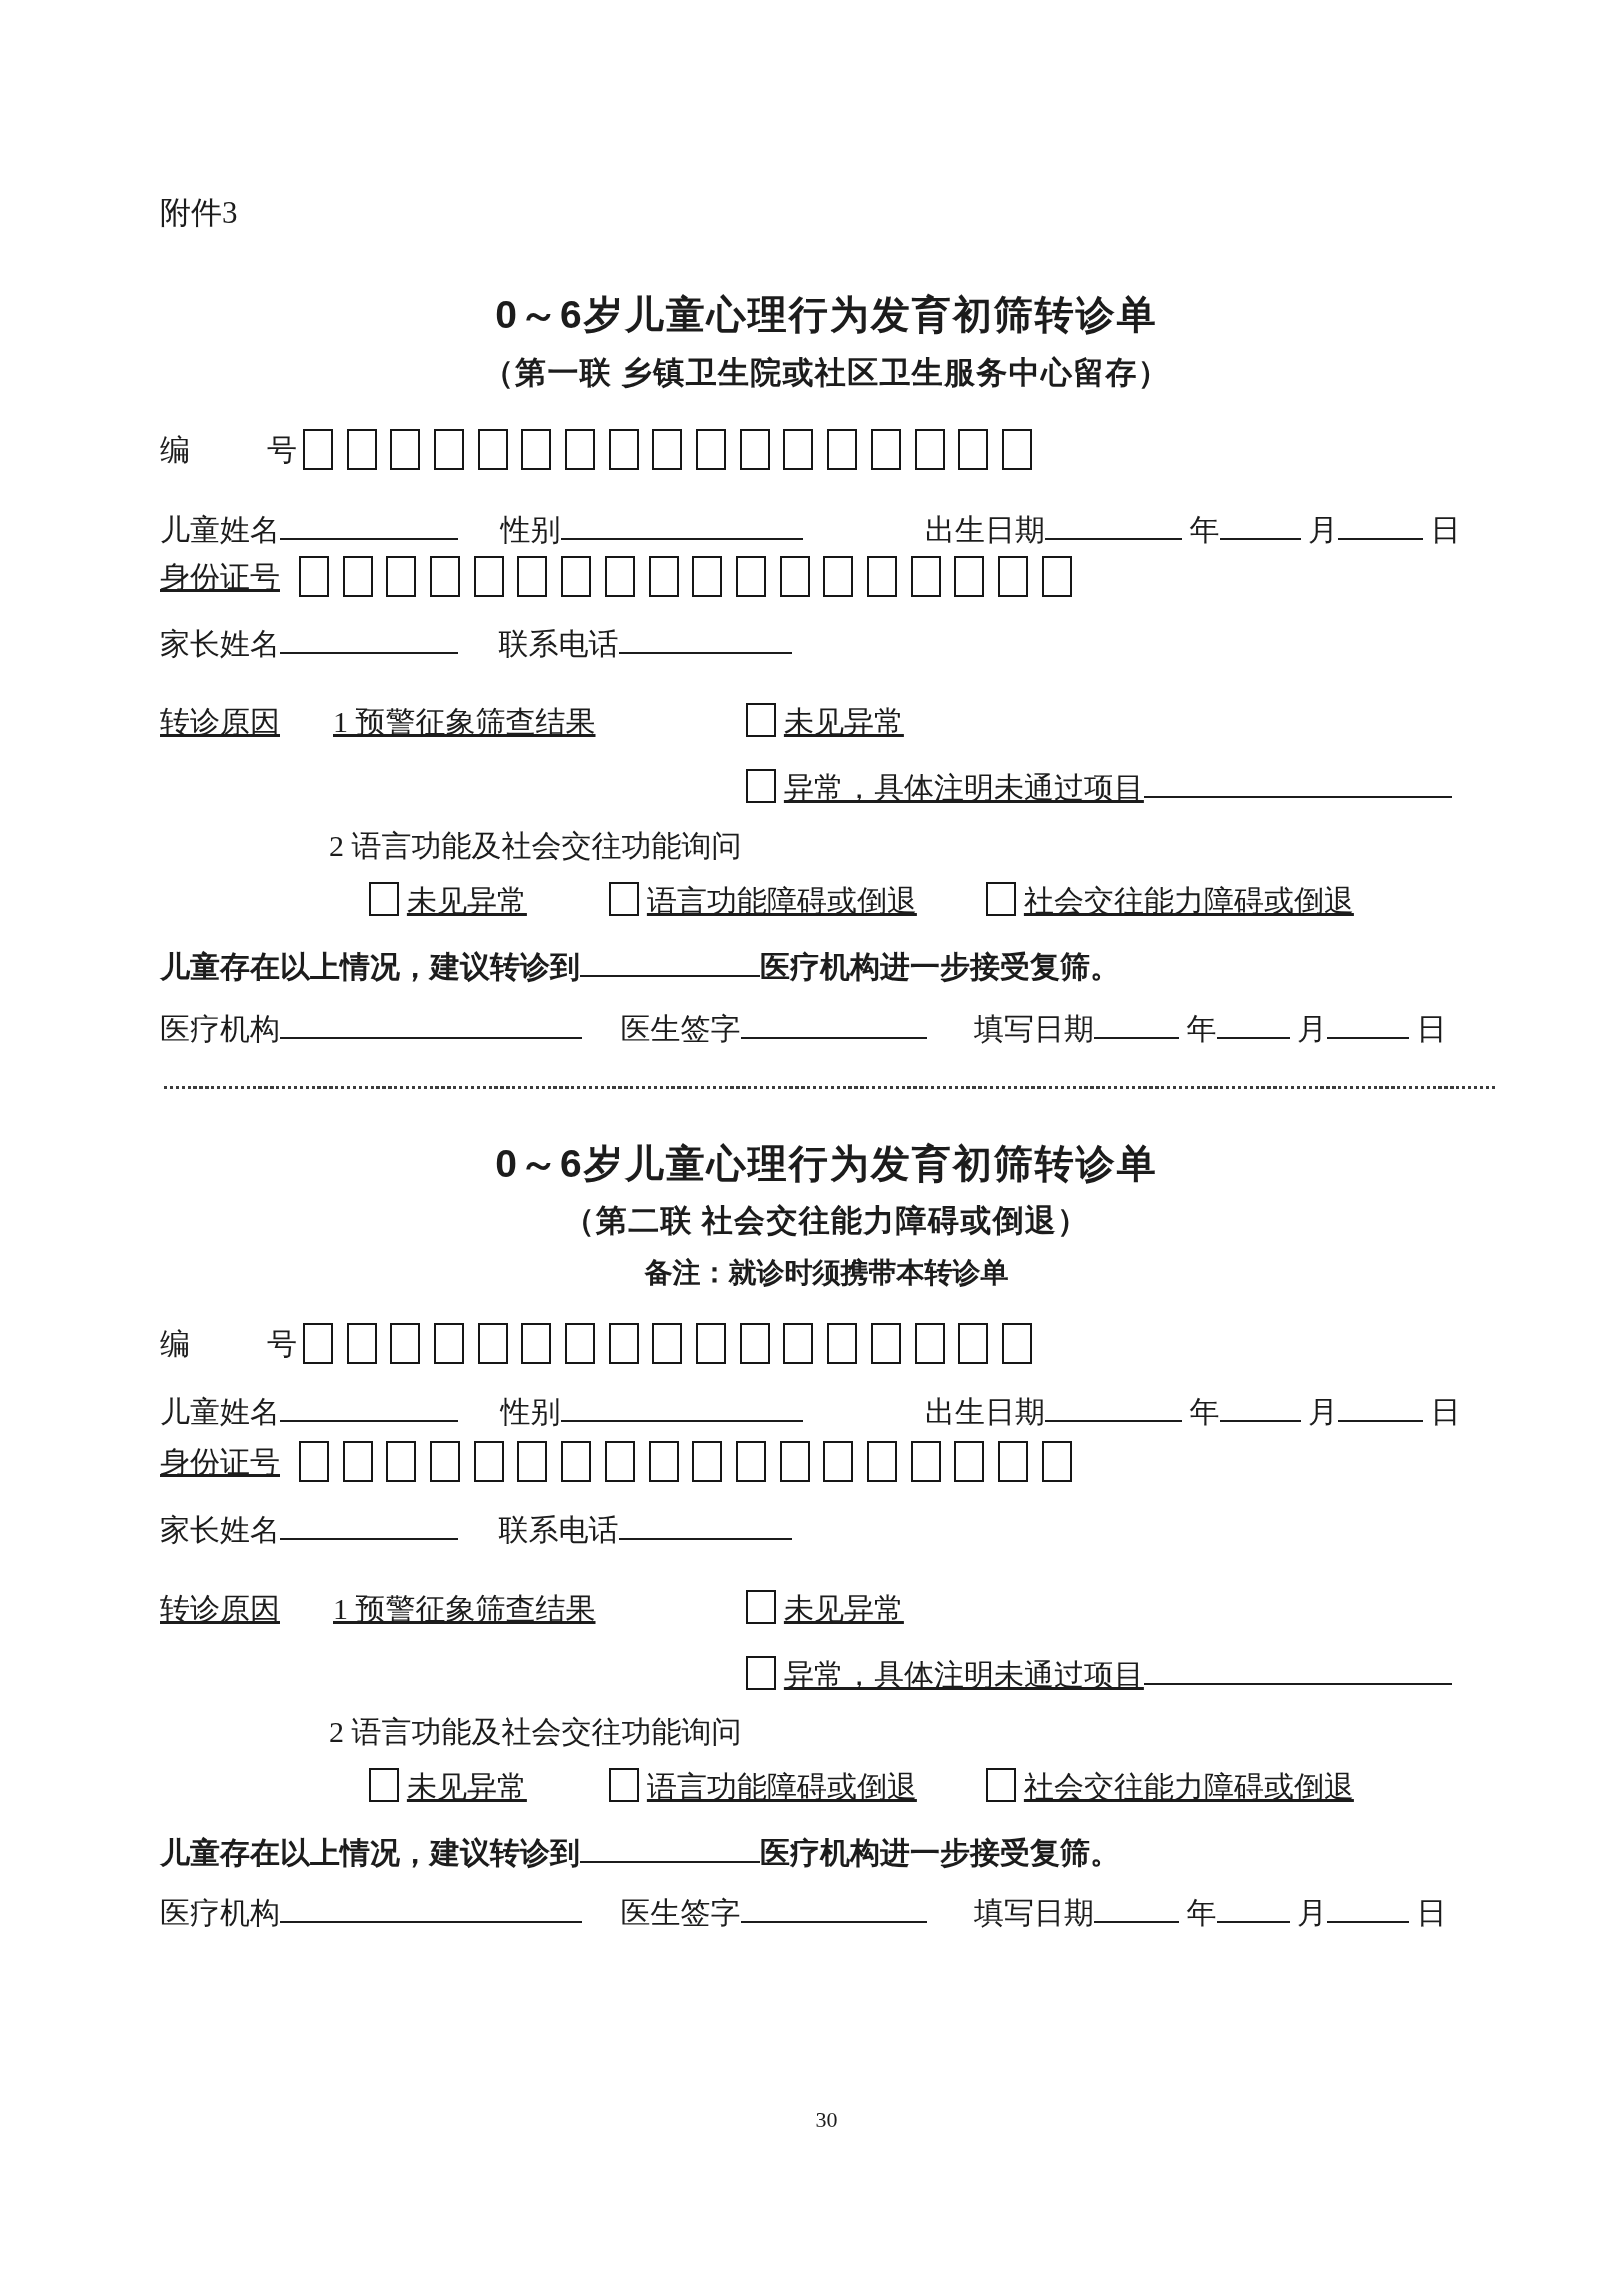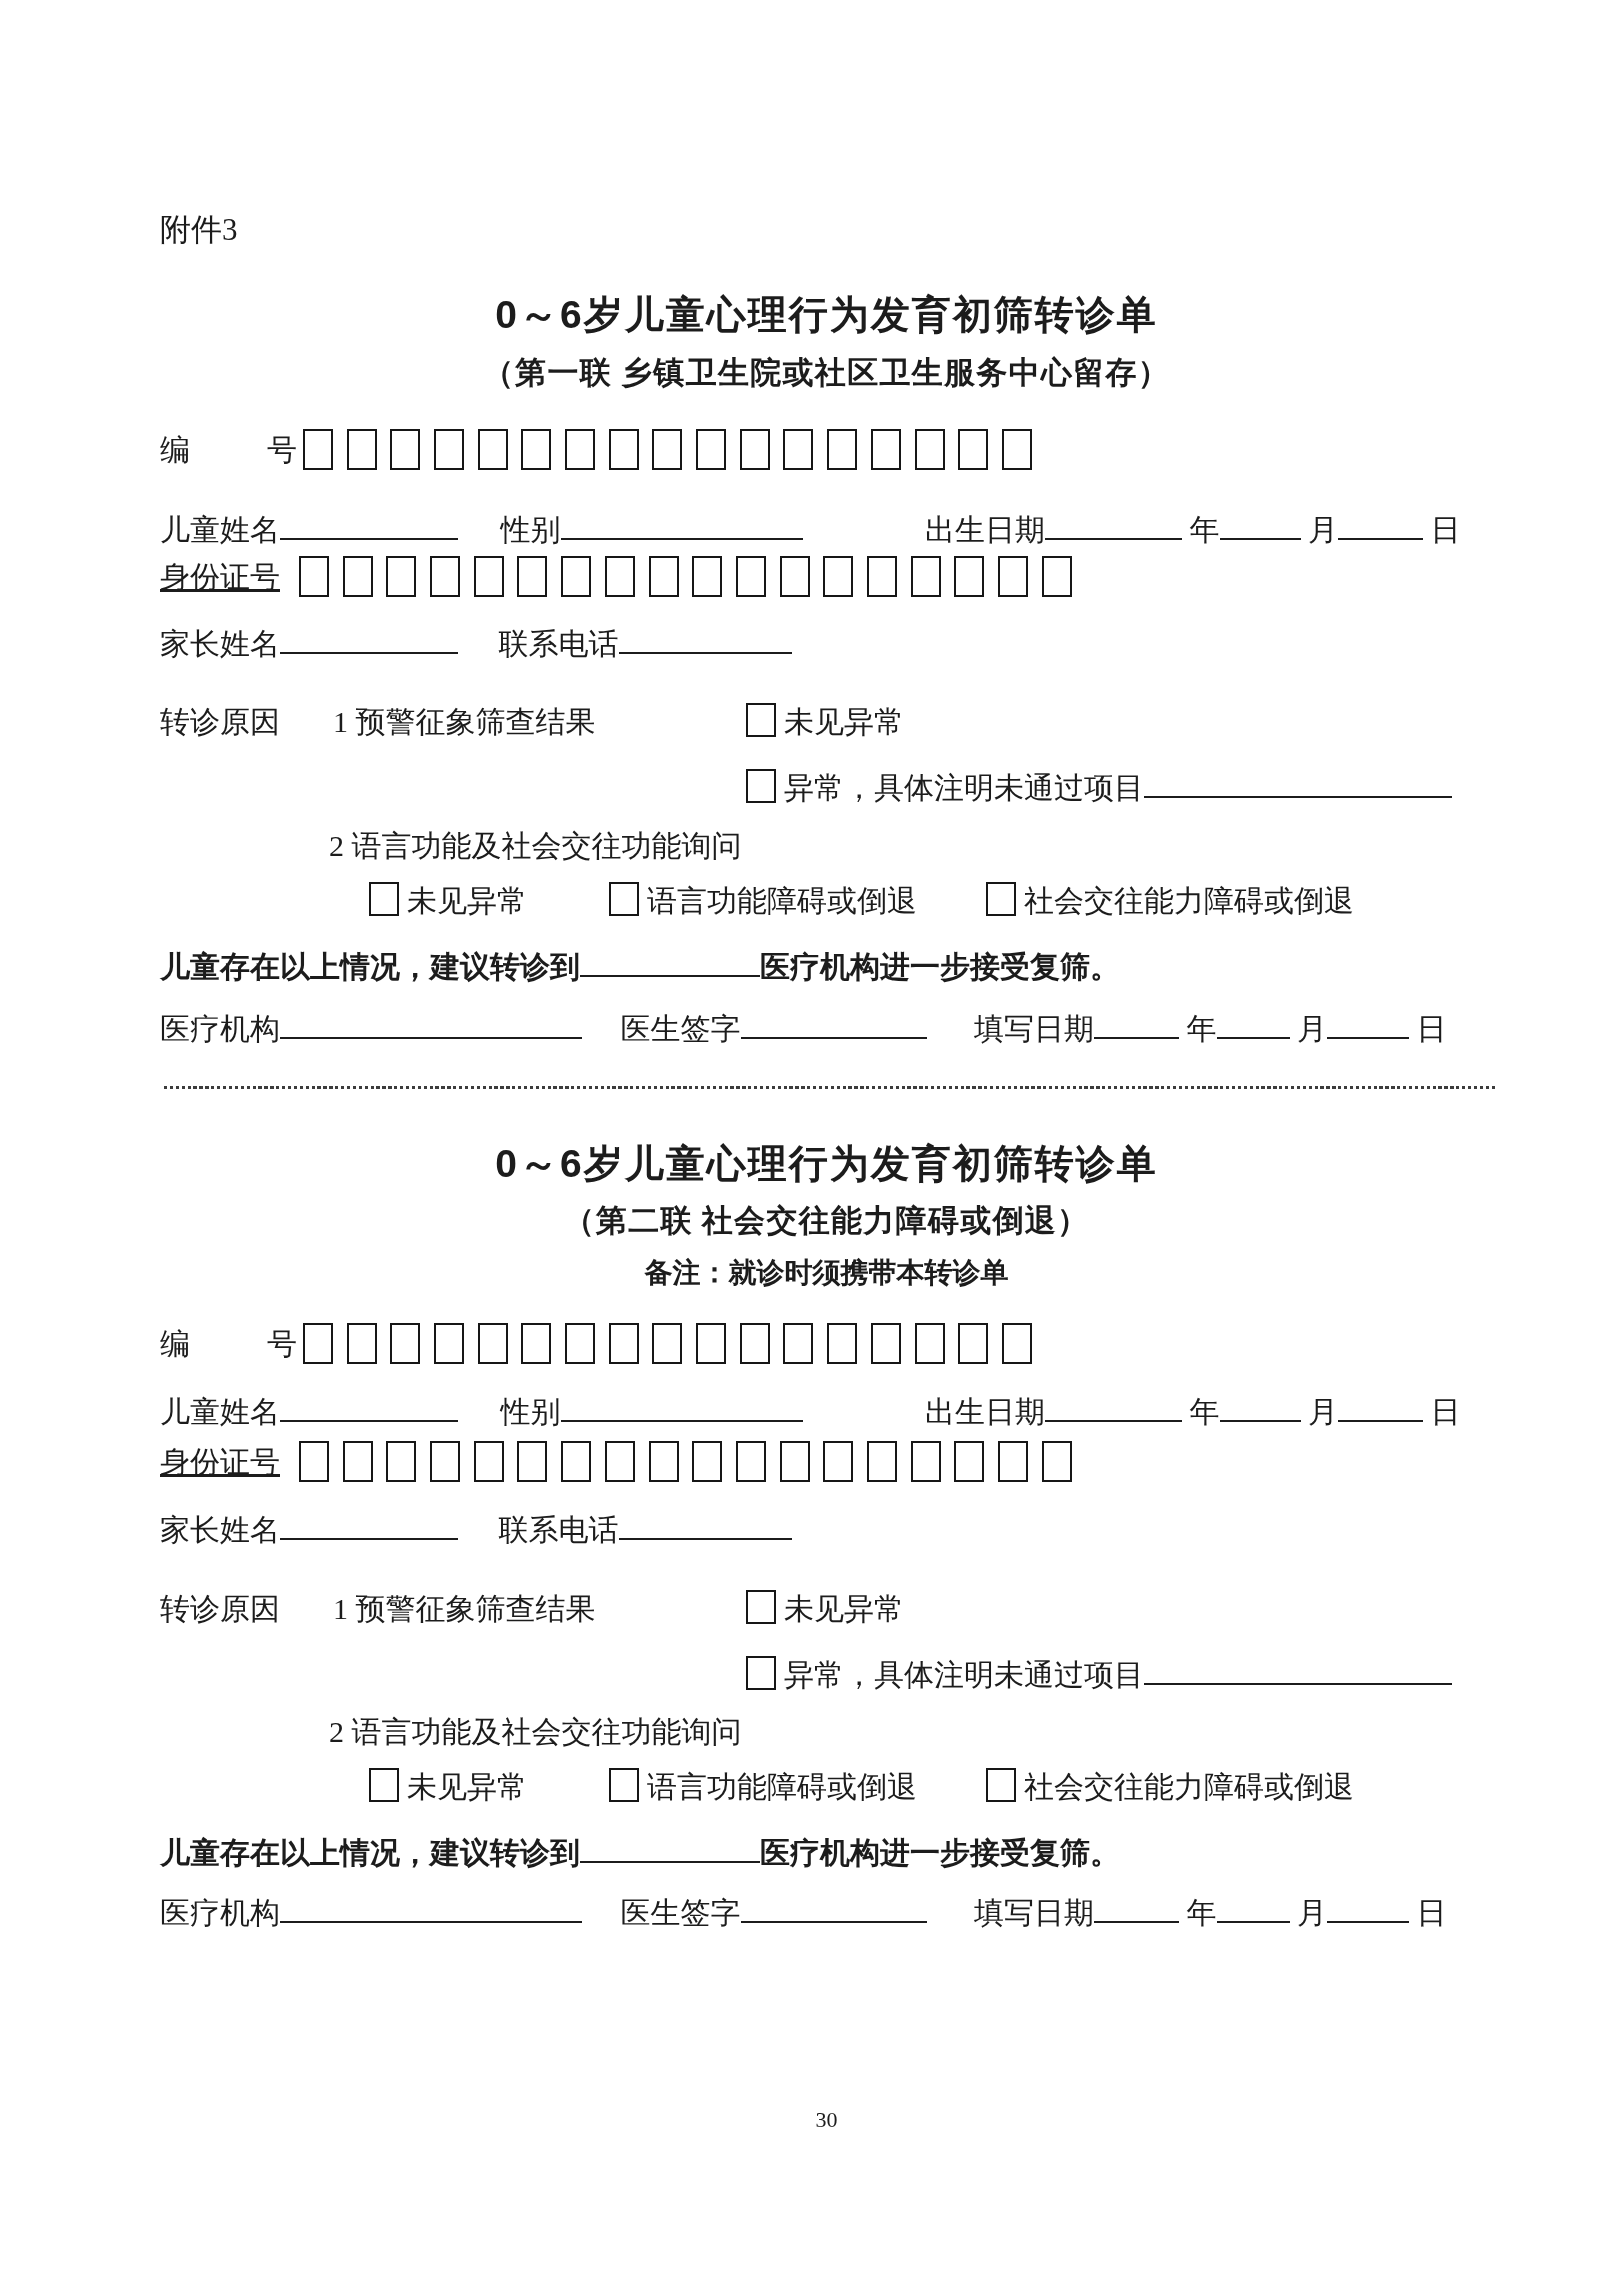--- a/index.html
+++ b/index.html
@@ -2,21 +2,21 @@
 <html style="font-size:10.5px"><head>
 <meta charset="utf-8">
 <style>
   html,body{margin:0;padding:0;background:#e8e8e8;}
   .page{
     position:relative;width:1623px;height:2295px;background:#ffffff;
     font-family:"Liberation Serif","DejaVu Serif",serif;color:#1c1c1c;
     overflow:hidden;margin:0 auto;
   }
   .row{position:absolute;left:160px;white-space:nowrap;font-size:30px;line-height:1.25;}
-  .abs{position:absolute;top:0;white-space:nowrap;}
+  .abs{position:absolute;top:0;white-space:nowrap;text-decoration:underline;}
   .centered{position:absolute;left:0;width:100%;text-align:center;white-space:nowrap;margin-left:15px;}
   .attach{font-size:31px;}
   .title{font-family:"Liberation Sans","DejaVu Sans",sans-serif;font-weight:700;font-size:39px;letter-spacing:2px;}
   .subtitle{font-weight:700;font-size:31px;letter-spacing:1.3px;}
   .note{font-weight:700;font-size:28px;}
   .bold{font-weight:700;}
   .bl{display:inline-block;height:33px;border-bottom:2.6px solid #1c1c1c;}
   .boxrow{display:flex;align-items:center;}
   .boxes{display:inline-flex;gap:13.7px;}
   .dbox{width:30px;height:41px;border:2.6px solid #161616;box-sizing:border-box;background:#fff;flex:0 0 auto;}
@@ -24,21 +24,21 @@
   .id-label{display:inline-block;width:139px;text-decoration:underline;}
   .cb{display:inline-block;width:30px;height:34px;border:2.6px solid #161616;box-sizing:border-box;vertical-align:-5.2px;margin-right:7.9px;background:#fff;}
   .cutline{position:absolute;height:2.6px;background:repeating-linear-gradient(90deg,#3c3c3c 0 3.3px,transparent 3.3px 5.9px);}
   .pageno{font-size:22px;}
 </style>
 </head>
 <body>
 
 <div class="page">
 
-  <div class="row attach" style="top:211px">附件3</div>
+  <div class="row attach" style="top:194px">附件3</div>
 
   <section>
     <div class="centered title" style="top:288px">0～6岁儿童心理行为发育初筛转诊单</div>
     <div class="centered subtitle" style="top:352px">（第一联 乡镇卫生院或社区卫生服务中心留存）</div>
 
     <div class="row boxrow" style="top:429px">
       <span class="serial-label">
           <span>编</span>
           <span>号</span>
         </span>

